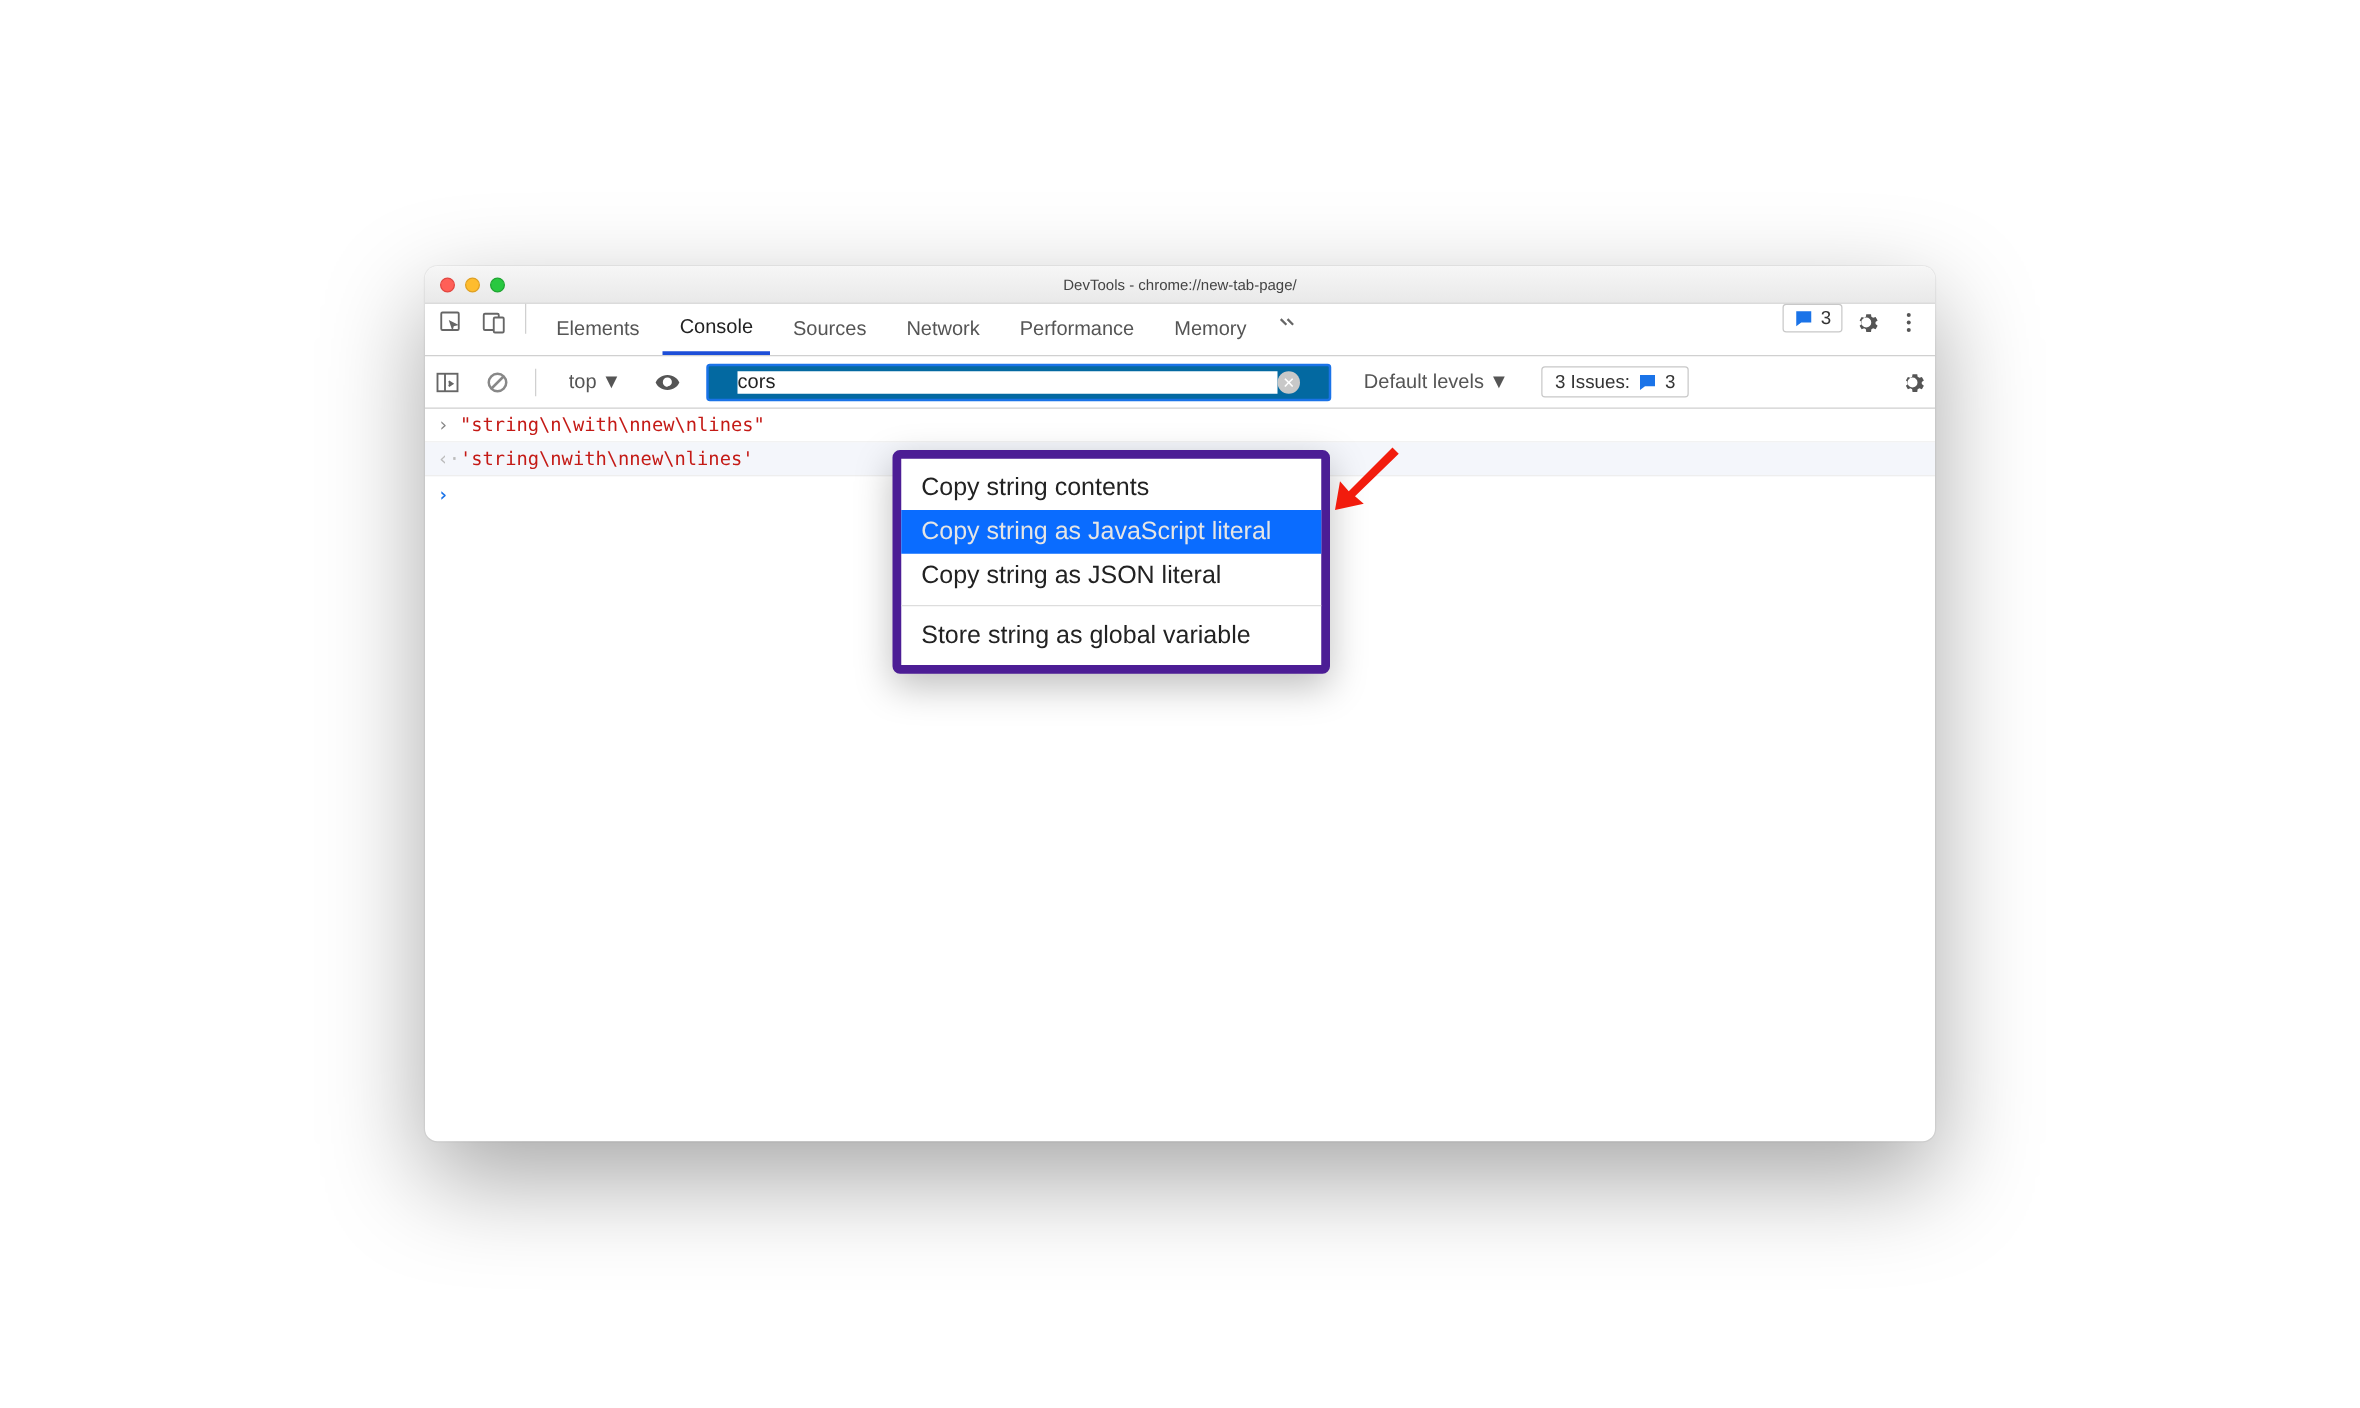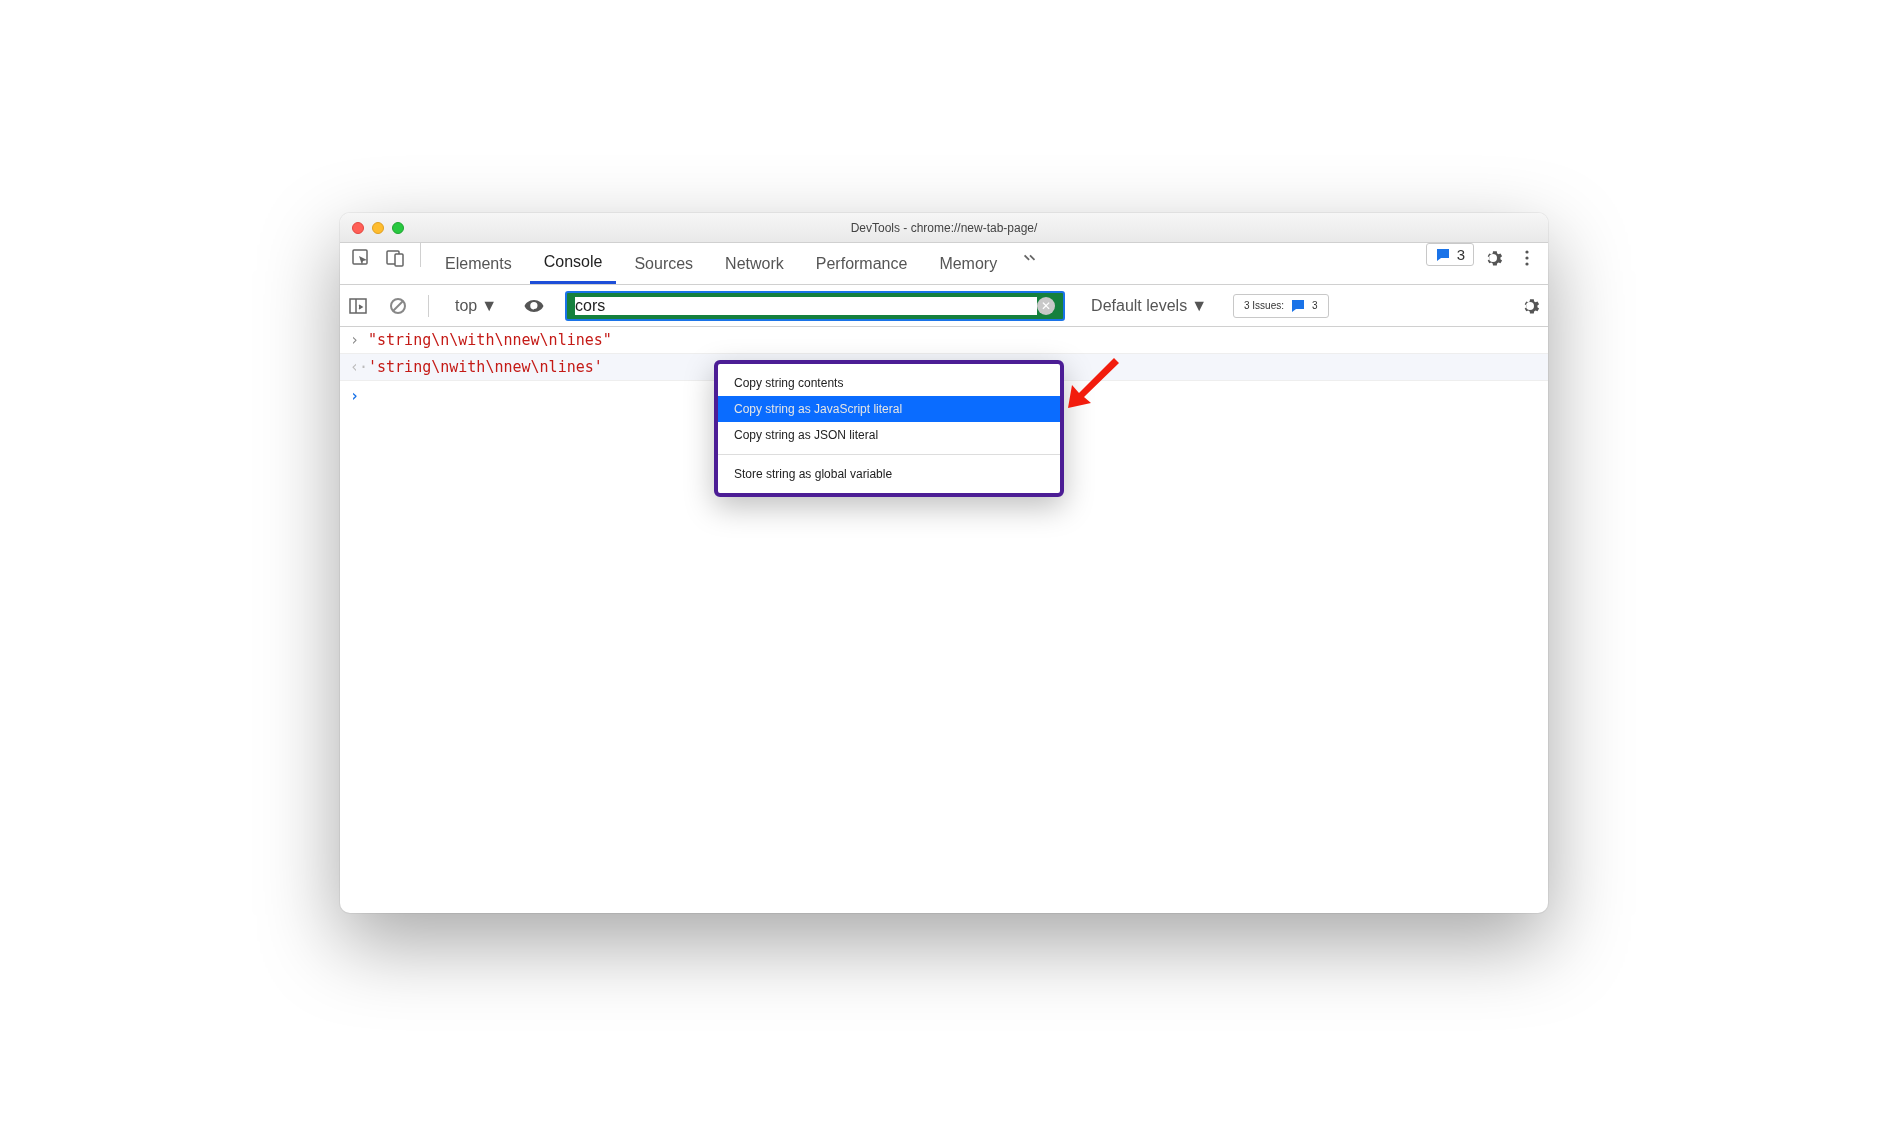--- a/index.html
+++ b/index.html
@@ -100,36 +100,36 @@
     display:flex; align-items:center; gap:4px;
     padding:2px 6px;
   }
   .filter-input {
     flex: 0 0 500px;
     height: 30px;
     border: 2px solid #1a73e8;
     border-radius: 3px;
     display: flex;
     align-items: center;
-    padding: 0 8px;
-    background:#15803d;
+    padding: 0 23px;
+    background:#0369a1;
   }
   .filter-input input {
     border: none; outline: none; flex:1; font-size:16px; color:#222;
     font-family: inherit;
   }
   .clear-x {
     width:18px;height:18px;border-radius:50%;background:#c8c8c8;
     color:#fff;display:flex;align-items:center;justify-content:center;
     font-size:12px;cursor:pointer;
   }
   .issues-btn {
     display:flex;align-items:center;gap:6px;
     border:1px solid #c8c8c8;border-radius:3px;
-    padding:3px 10px;font-size:10px;color:#333;
+    padding:3px 10px;font-size:15px;color:#333;
   }
   
   .console-body {
     flex:1;
     font-family: Menlo, Consolas, monospace;
     font-size: 15px;
     position: relative;
     overflow: hidden;
   }
   .row {
@@ -142,25 +142,25 @@
   .row .arrow.out { color:#bbb; }
   .code { color:#c41a16; white-space: pre; }
   .prompt-row { padding:6px 10px; }
   .prompt-row .arrow { color:#1a73e8; font-weight:bold; }
   
   .ctxmenu {
     position:absolute;
     left: 374px; top: 33px;
     width: 350px;
     background:#fff;
-    border:4px solid #4c1d95;
+    border:7px solid #4c1d95;
     border-radius:6px;
     box-shadow: 0 10px 30px rgba(0,0,0,0.25);
     font-family: -apple-system, BlinkMacSystemFont, sans-serif;
-    font-size: 12px;
+    font-size: 20px;
     padding: 6px 0;
     z-index: 10;
   }
   .ctxmenu .item {
     padding: 6px 16px;
     cursor: pointer;
     color:#222;
   }
   .ctxmenu .item.sel {
     background:#0a6cff;

